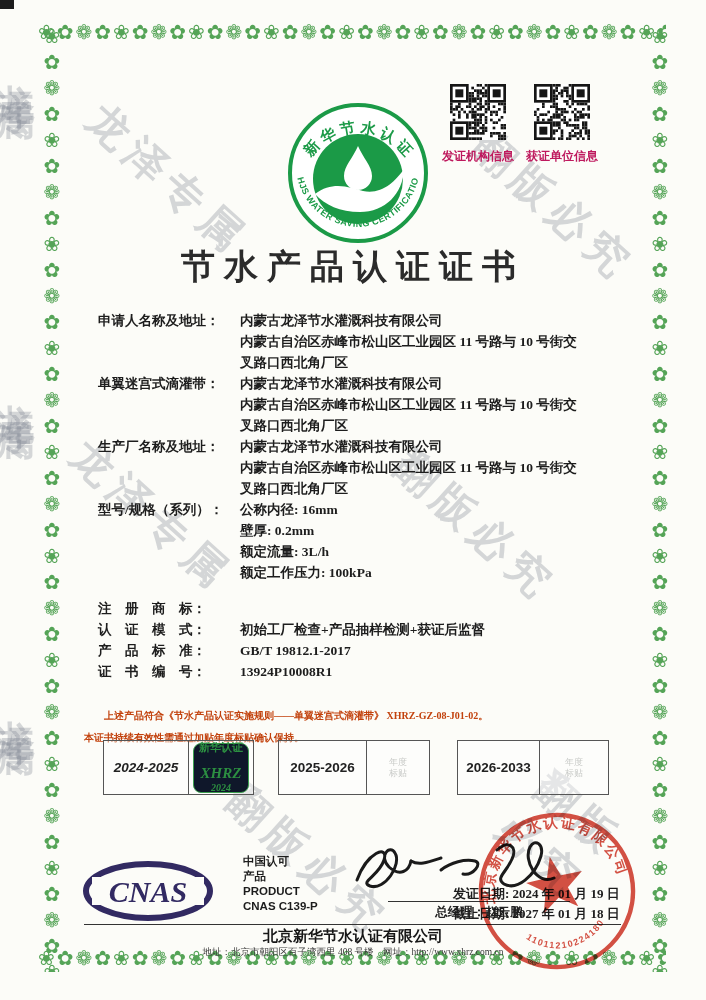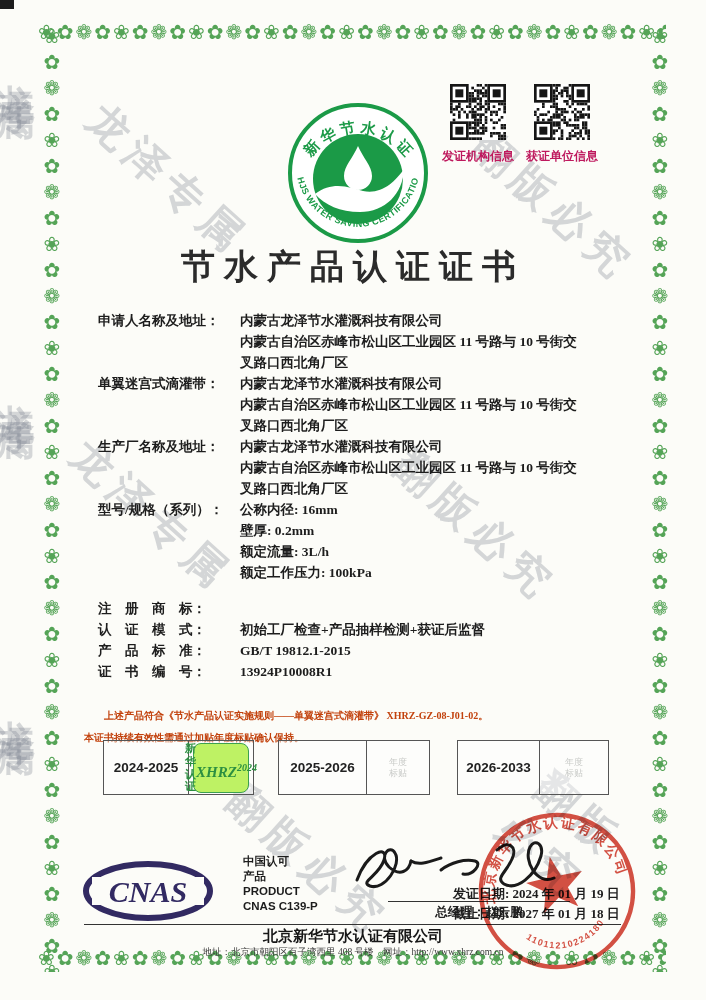--- a/index.html
+++ b/index.html
@@ -39,21 +39,21 @@
   .f-lines{margin-left:4px;width:378px;}
   .gap-top{margin-top:15px;}
 
   #statement{position:absolute;left:84px;top:705px;width:540px;font-size:10px;font-weight:bold;color:#c2410c;line-height:22px;z-index:3;}
   #statement .ind{text-indent:2em;}
 
   
   .ybox{position:absolute;top:740px;height:53px;border:1.2px solid #555;display:flex;z-index:3;background:rgba(255,255,255,.4);}
   .ybox-left{border-right:1.2px solid #555;display:flex;align-items:center;justify-content:center;font-size:13.5px;font-weight:bold;color:#222;font-family:"Liberation Sans","DejaVu Sans",sans-serif;}
   .ybox-right{flex:1;display:flex;align-items:center;justify-content:center;}
-  .sticker{width:54px;height:48px;background:#bef264;border:1.6px solid #3da050;border-radius:8px;display:flex;flex-direction:row;align-items:center;justify-content:center;color:#2c8f41;line-height:1.15;}
+  .sticker{width:54px;height:48px;background:#0f172a;border:1.6px solid #3da050;border-radius:8px;display:flex;flex-direction:column;align-items:center;justify-content:center;color:#2c8f41;line-height:1.15;}
   .sticker .s1{font-size:11px;font-weight:bold;}
   .sticker .s2{font-size:15px;font-style:italic;font-weight:bold;margin-top:11px;}
   .sticker .s3{font-size:10px;font-style:italic;font-weight:bold;}
   .yplaceholder{font-size:9px;color:rgba(100,105,100,0.35);text-align:center;line-height:11px;white-space:pre-line;}
 
   
   #cnas-logo{position:absolute;left:80px;top:860px;z-index:3;}
   #cnas-text{position:absolute;left:243px;top:854px;z-index:3;font-family:"Liberation Sans","DejaVu Sans",sans-serif;font-weight:bold;color:#1c1c1c;font-size:11.5px;line-height:15px;}
   #signature{position:absolutet;z-index:4;}
   #signature{position:absolute;left:345px;top:828px;z-index:4;}
@@ -466,39 +466,39 @@
       </div>
       <div class="field-row">
         <div class="f-label">认　证　模　式：</div>
         <div class="f-lines">
           <div style="min-height: 21px;">初始工厂检查+产品抽样检测+获证后监督</div>
         </div>
       </div>
       <div class="field-row">
         <div class="f-label">产　品　标　准：</div>
         <div class="f-lines">
-          <div style="min-height: 21px;">GB/T 19812.1-2015</div>
+          <div style="min-height: 21px;">GB/T 19812.1-2017</div>
         </div>
       </div>
       <div class="field-row">
         <div class="f-label">证　书　编　号：</div>
         <div class="f-lines">
           <div style="min-height: 21px;">13924P10008R1</div>
         </div>
       </div>
     </div>
 
   <div id="statement">
     <div class="ind">上述产品符合《节水产品认证实施规则——单翼迷宫式滴灌带》 XHRZ-GZ-08-J01-02。</div>
     <div>本证书持续有效性需通过加贴年度标贴确认保持。</div>
   </div>
 
   <div id="yearboxes">
       <div class="ybox" style="left: 103px; width: 149px;">
-        <div class="ybox-left" style="width: 84px;">2024-2025</div>
+        <div class="ybox-left" style="width: 84px; font-style: italic;">2024-2025</div>
         <div class="ybox-right">
           <div class="sticker">
             <span class="s1">新华认证</span>
             <span class="s2">XHRZ</span>
             <span class="s3">2024</span>
           </div>
         </div>
       </div>
       <div class="ybox" style="left: 278px; width: 150px;">
         <div class="ybox-left" style="width: 87px;">2025-2026</div>

